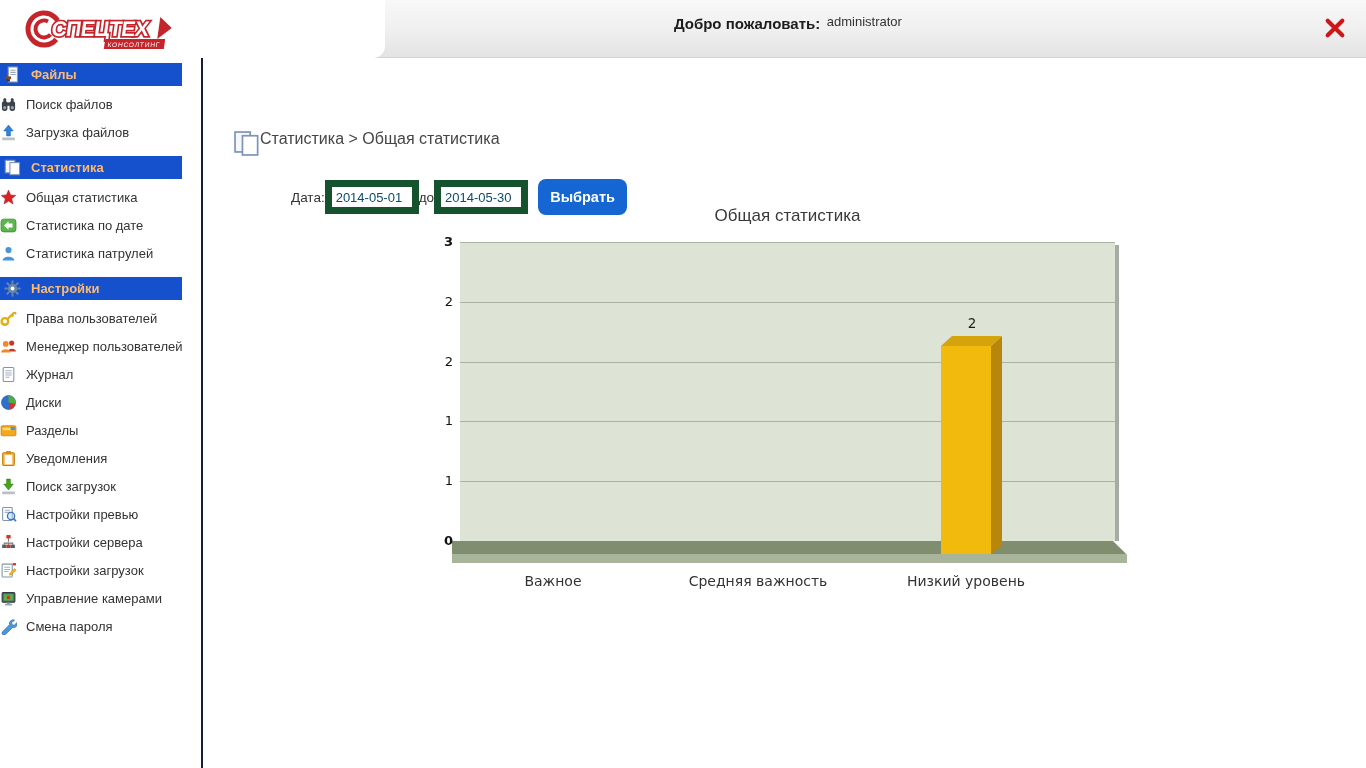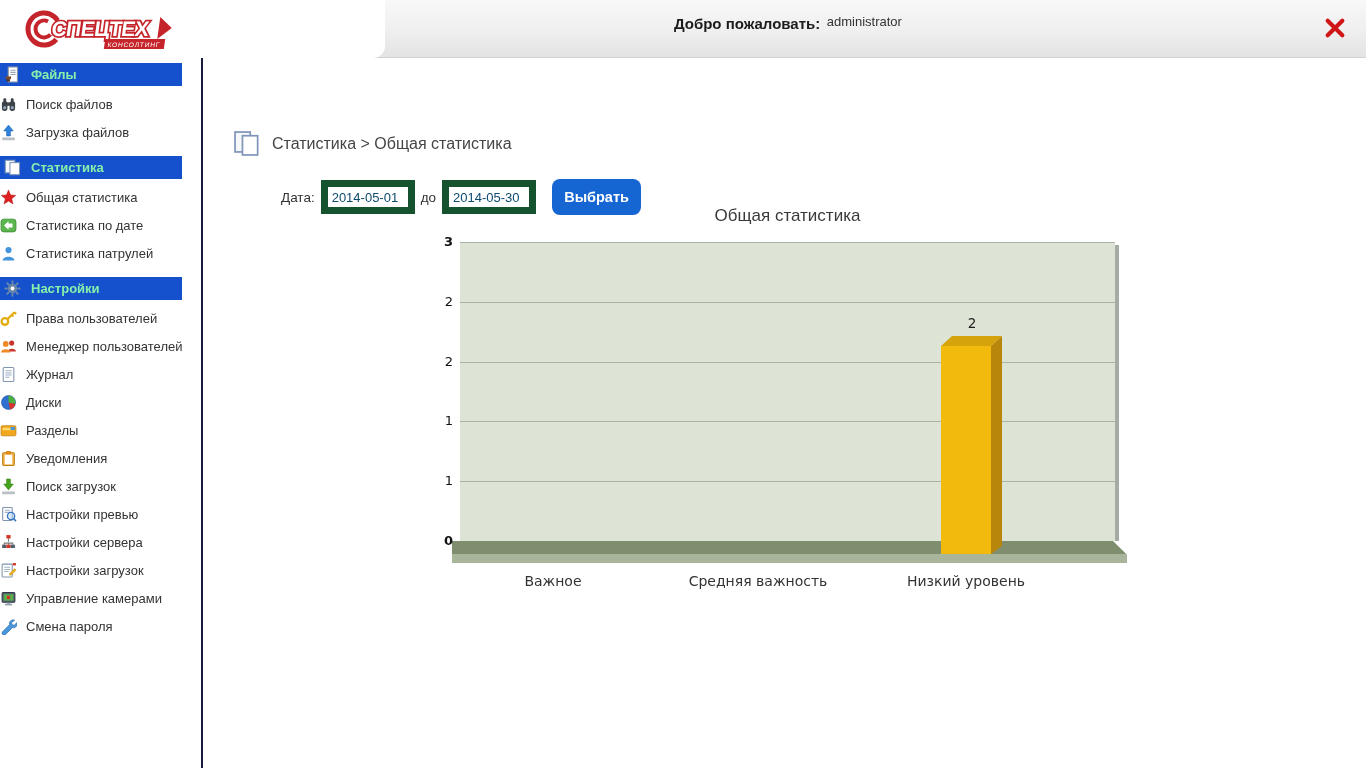--- a/index.html
+++ b/index.html
@@ -33,38 +33,38 @@
   .layout{display:flex;height:710px;}
   .sidebar{
     width:201px;min-width:201px;background:#fff;
     border-right:2px solid #161d3a;padding-top:5px;
   }
   .main{flex:1;position:relative;background:#fff;}
   
   .section{margin-bottom:10px;}
   .section-header{
     height:23px;width:182px;display:flex;align-items:center;
-    background:var(--accent,#1551cd);color:#86efac;
+    background:var(--accent,#1551cd);color:#fdba74;
     font-size:13px;font-weight:700;
   }
   .section-header .shicon{margin:0 10px 0 4px;display:flex;}
   .section ul{list-style:none;margin:4px 0 10px;padding:0;}
   .section li{
     display:flex;align-items:center;height:28px;
     font-size:13px;color:#333;cursor:pointer;white-space:nowrap;
   }
   .section li .micon{margin-right:9px;display:flex;}
   .i16{width:17px;height:17px;}
   
   .breadcrumb{
-    position:absolute;left:30px;top:72px;display:flex;align-items:center;gap:12px;
+    position:absolute;left:30px;top:72px;display:flex;align-items:flex-start;
   }
   .breadcrumb .btext{font-size:16px;color:#454545;}
   .daterow{
-    position:absolute;left:78px;top:121px;display:flex;align-items:center;gap:6px;
+    position:absolute;left:88px;top:121px;display:flex;align-items:center;gap:0;
   }
   .daterow .dlabel{font-size:13.5px;color:#333;}
   .daterow input{
     width:72px;height:18px;border:7px solid #14532d;font-size:13px;
     padding:1px 4px;color:#0c4a6e;font-family:"Liberation Sans",sans-serif;
   }
   .select-btn{
     margin-left:10px;width:89px;height:36px;border:none;border-radius:8px;
     background:var(--btn,#1565d2);color:#fff;font-size:14.5px;font-weight:700;
     cursor:pointer;font-family:"Liberation Sans",sans-serif;

